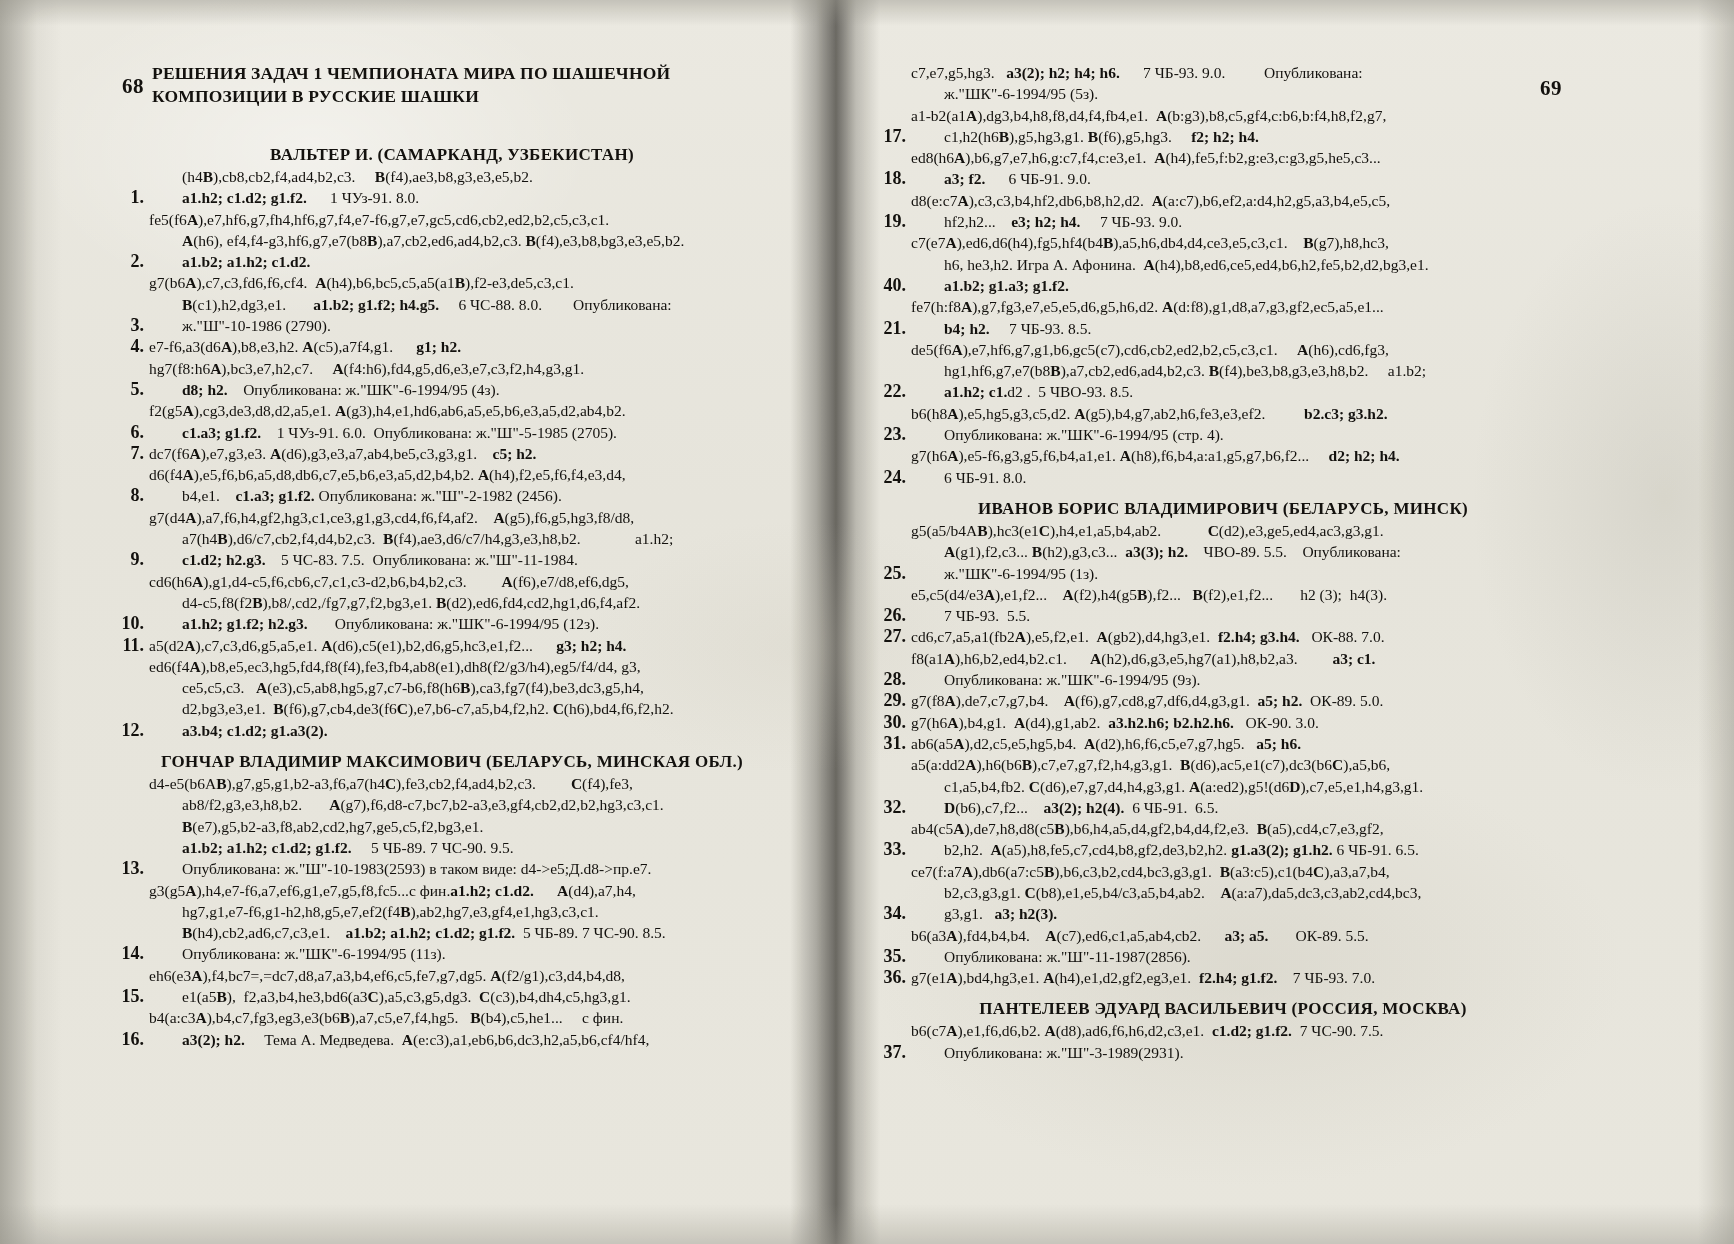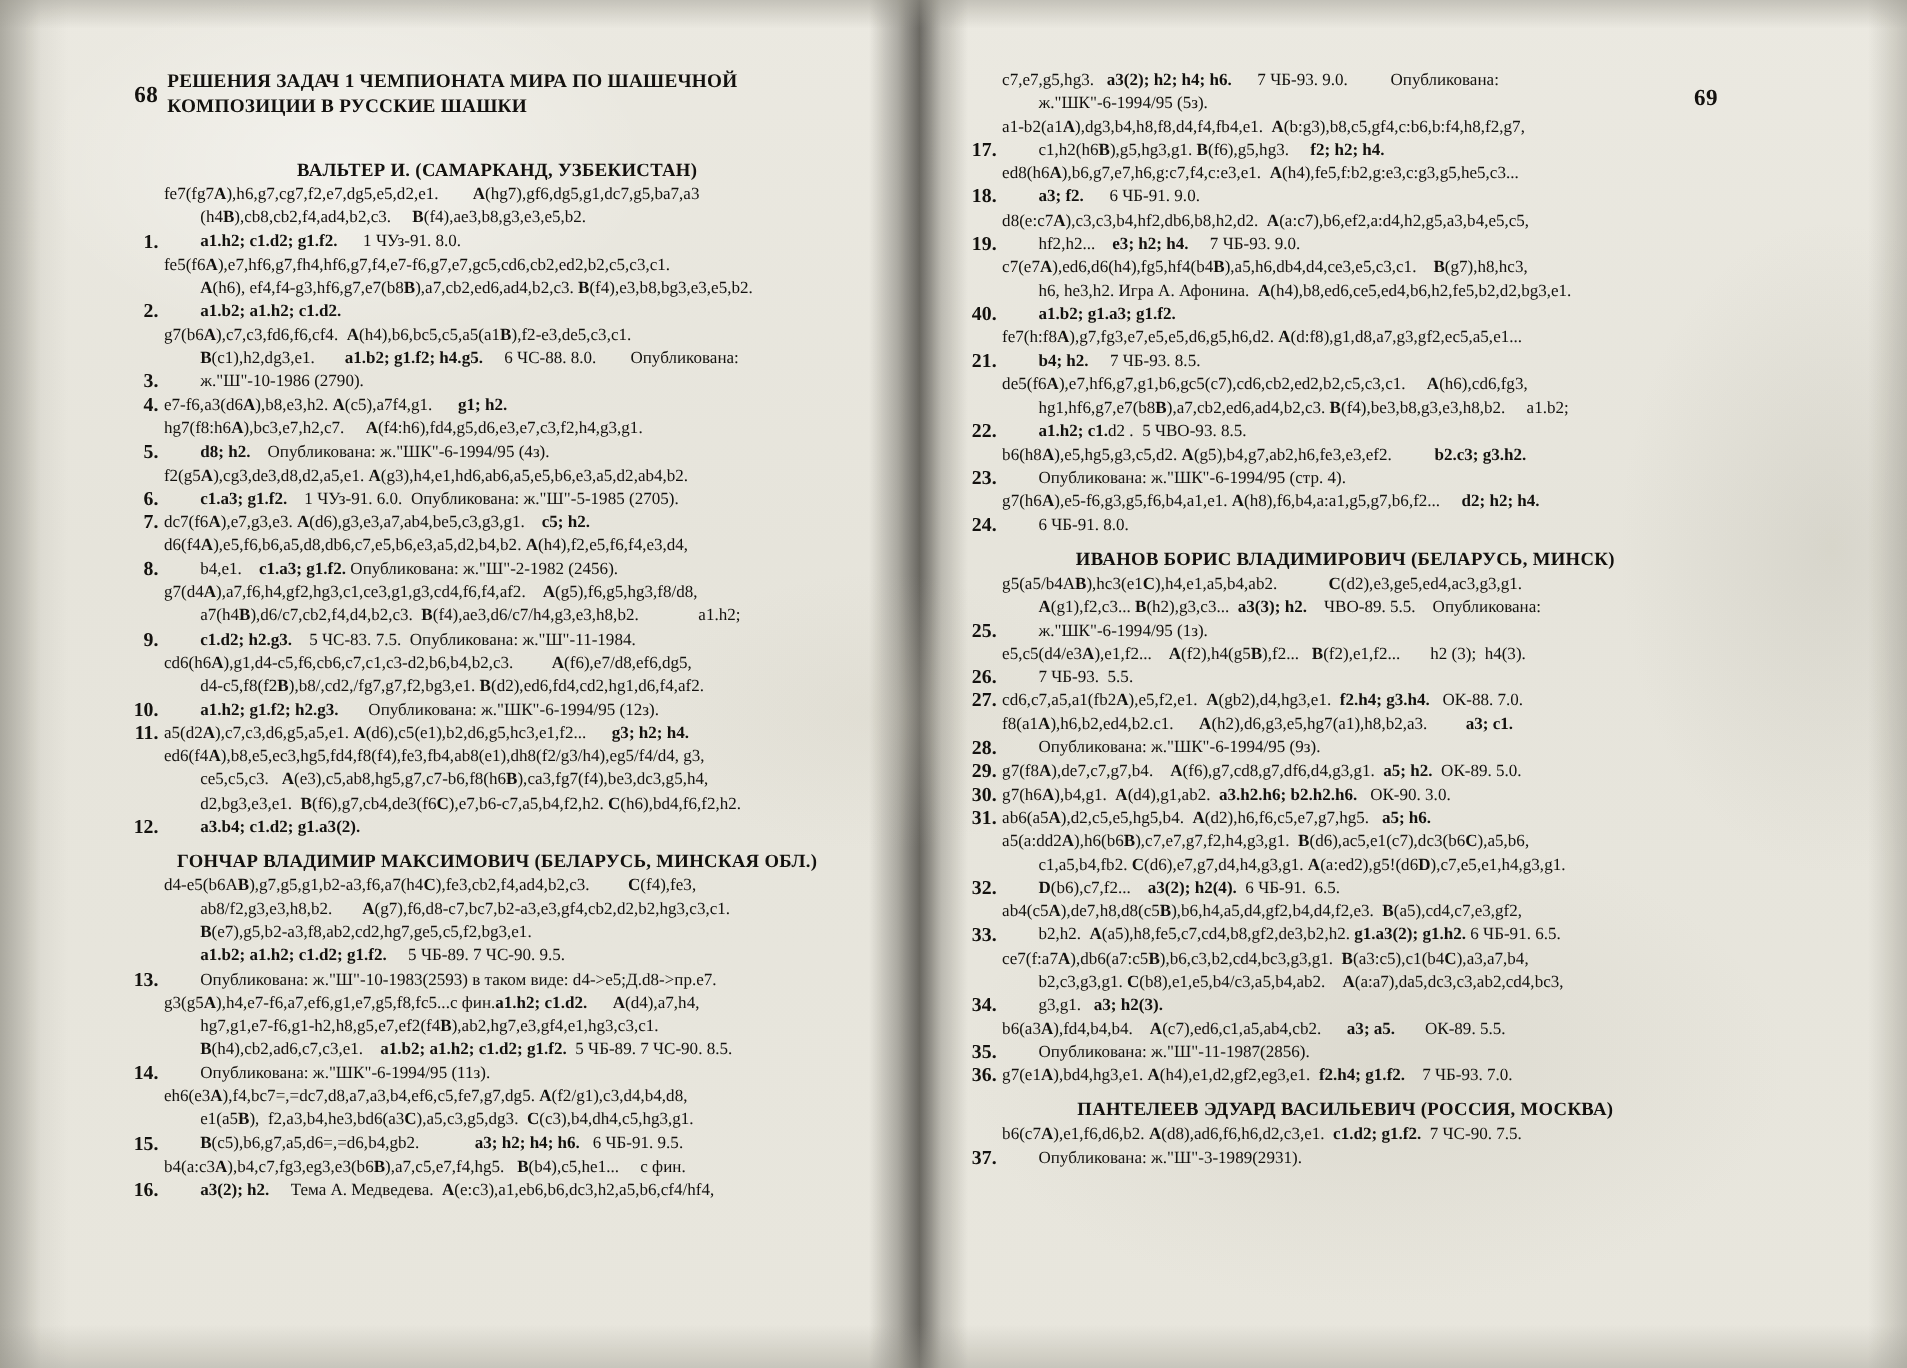--- a/index.html
+++ b/index.html
@@ -137,21 +137,20 @@
     <div class="title">
       <div>РЕШЕНИЯ ЗАДАЧ 1 ЧЕМПИОНАТА МИРА ПО ШАШЕЧНОЙ</div>
       <div>КОМПОЗИЦИИ В РУССКИЕ ШАШКИ</div>
     </div>
     <div id="left-flow">
         <div class="author">ВАЛЬТЕР И. (САМАРКАНД, УЗБЕКИСТАН)</div>
         <div class="entries">
           <div class="entry">
             <div class="num">1.</div>
             <div class="body">
-              <div class="line">fe7(fg7<b>A</b>),h6,g7,cg7,f2,e7,dg5,e5,d2,e1.        <b>A</b>(hg7),gf6,dg5,g1,dc7,g5,ba7,a3</div>
               <div class="line cont">(h4<b>B</b>),cb8,cb2,f4,ad4,b2,c3.     <b>B</b>(f4),ae3,b8,g3,e3,e5,b2.</div>
               <div class="line cont"><b>a1.h2; c1.d2; g1.f2.</b>      1 ЧУз-91. 8.0.</div>
             </div>
           </div>
           <div class="entry">
             <div class="num">2.</div>
             <div class="body">
               <div class="line">fe5(f6<b>A</b>),e7,hf6,g7,fh4,hf6,g7,f4,e7-f6,g7,e7,gc5,cd6,cb2,ed2,b2,c5,c3,c1.</div>
               <div class="line cont"><b>A</b>(h6), ef4,f4-g3,hf6,g7,e7(b8<b>B</b>),a7,cb2,ed6,ad4,b2,c3. <b>B</b>(f4),e3,b8,bg3,e3,e5,b2.</div>
               <div class="line cont"><b>a1.b2; a1.h2; c1.d2.</b></div>
@@ -249,21 +248,20 @@
               <div class="line cont">hg7,g1,e7-f6,g1-h2,h8,g5,e7,ef2(f4<b>B</b>),ab2,hg7,e3,gf4,e1,hg3,c3,c1.</div>
               <div class="line cont"><b>B</b>(h4),cb2,ad6,c7,c3,e1.    <b>a1.b2; a1.h2; c1.d2; g1.f2.</b>  5 ЧБ-89. 7 ЧС-90. 8.5.</div>
               <div class="line cont">Опубликована: ж."ШК"-6-1994/95 (11з).</div>
             </div>
           </div>
           <div class="entry">
             <div class="num">15.</div>
             <div class="body">
               <div class="line">eh6(e3<b>A</b>),f4,bc7=,=dc7,d8,a7,a3,b4,ef6,c5,fe7,g7,dg5. <b>A</b>(f2/g1),c3,d4,b4,d8,</div>
               <div class="line cont">e1(a5<b>B</b>),  f2,a3,b4,he3,bd6(a3<b>C</b>),a5,c3,g5,dg3.  <b>C</b>(c3),b4,dh4,c5,hg3,g1.</div>
-              <div class="line cont"><b>B</b>(c5),b6,g7,a5,d6=,=d6,b4,gb2.             <b>a3; h2; h4; h6.</b>   6 ЧБ-91. 9.5.</div>
             </div>
           </div>
           <div class="entry">
             <div class="num">16.</div>
             <div class="body">
               <div class="line">b4(a:c3<b>A</b>),b4,c7,fg3,eg3,e3(b6<b>B</b>),a7,c5,e7,f4,hg5.   <b>B</b>(b4),c5,he1...     с фин.</div>
               <div class="line cont"><b>a3(2); h2.</b>     Тема А. Медведева.  <b>A</b>(e:c3),a1,eb6,b6,dc3,h2,a5,b6,cf4/hf4,</div>
             </div>
           </div>
         </div>

